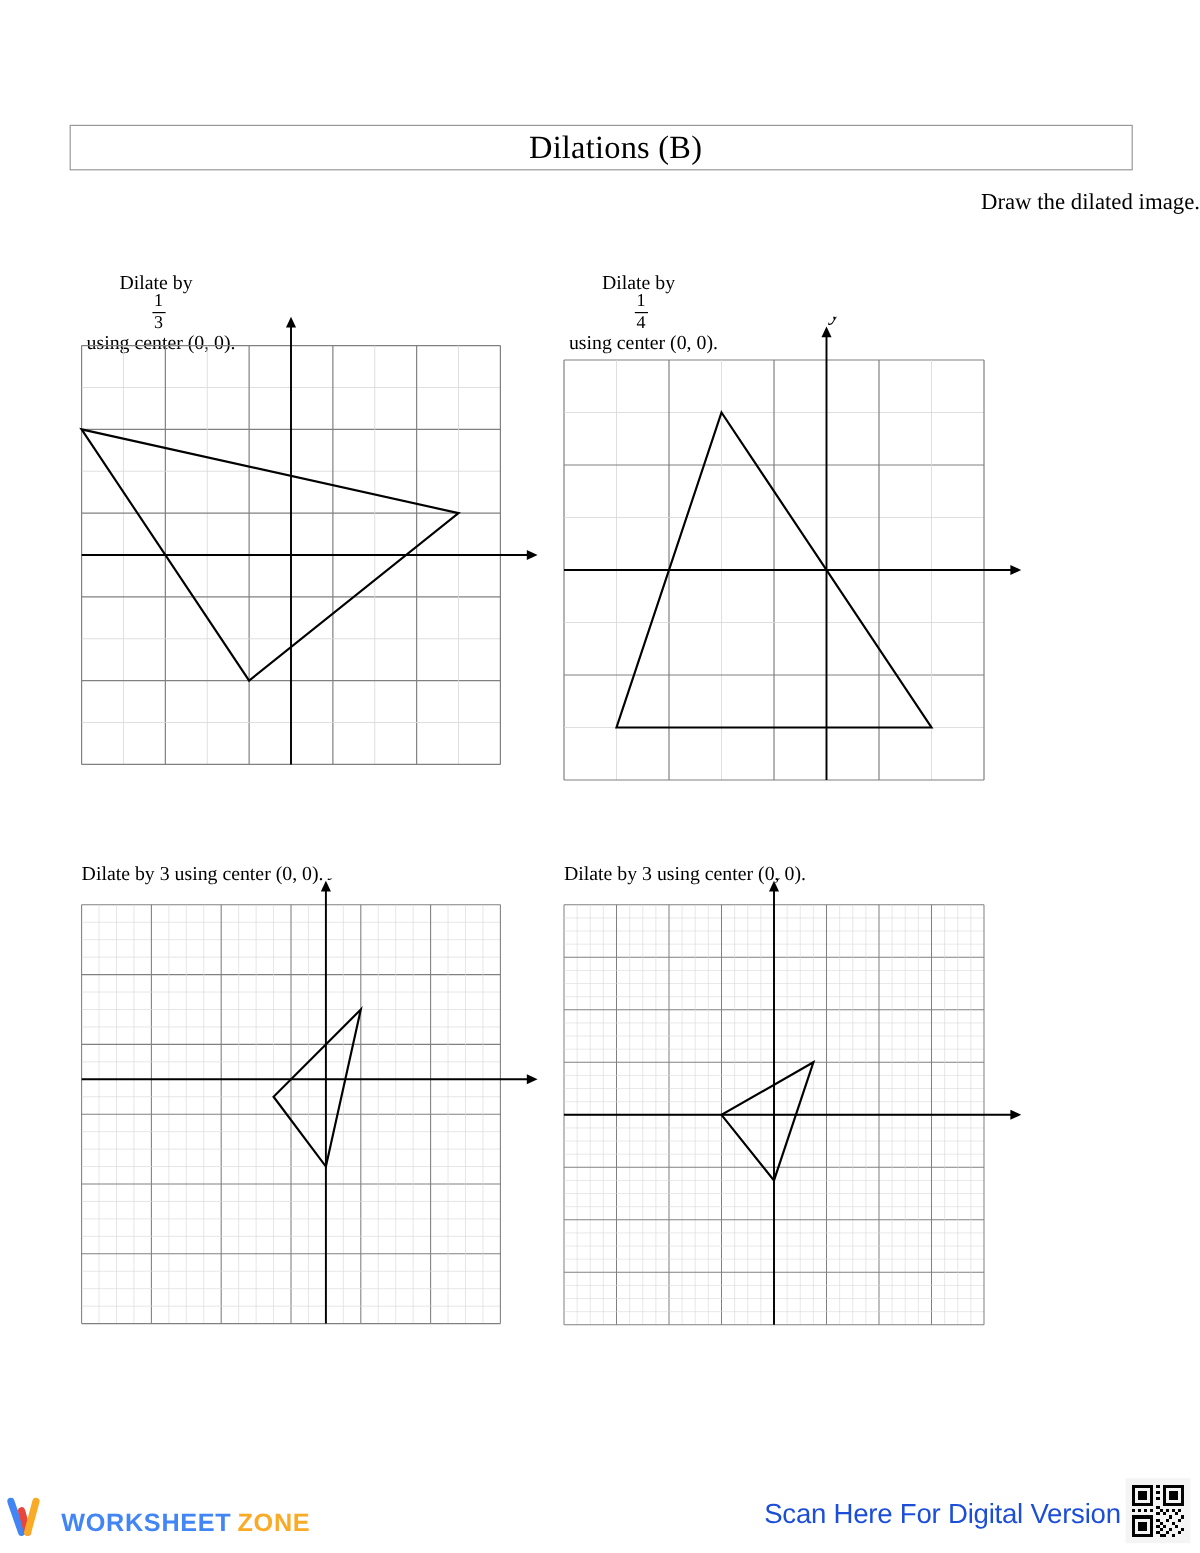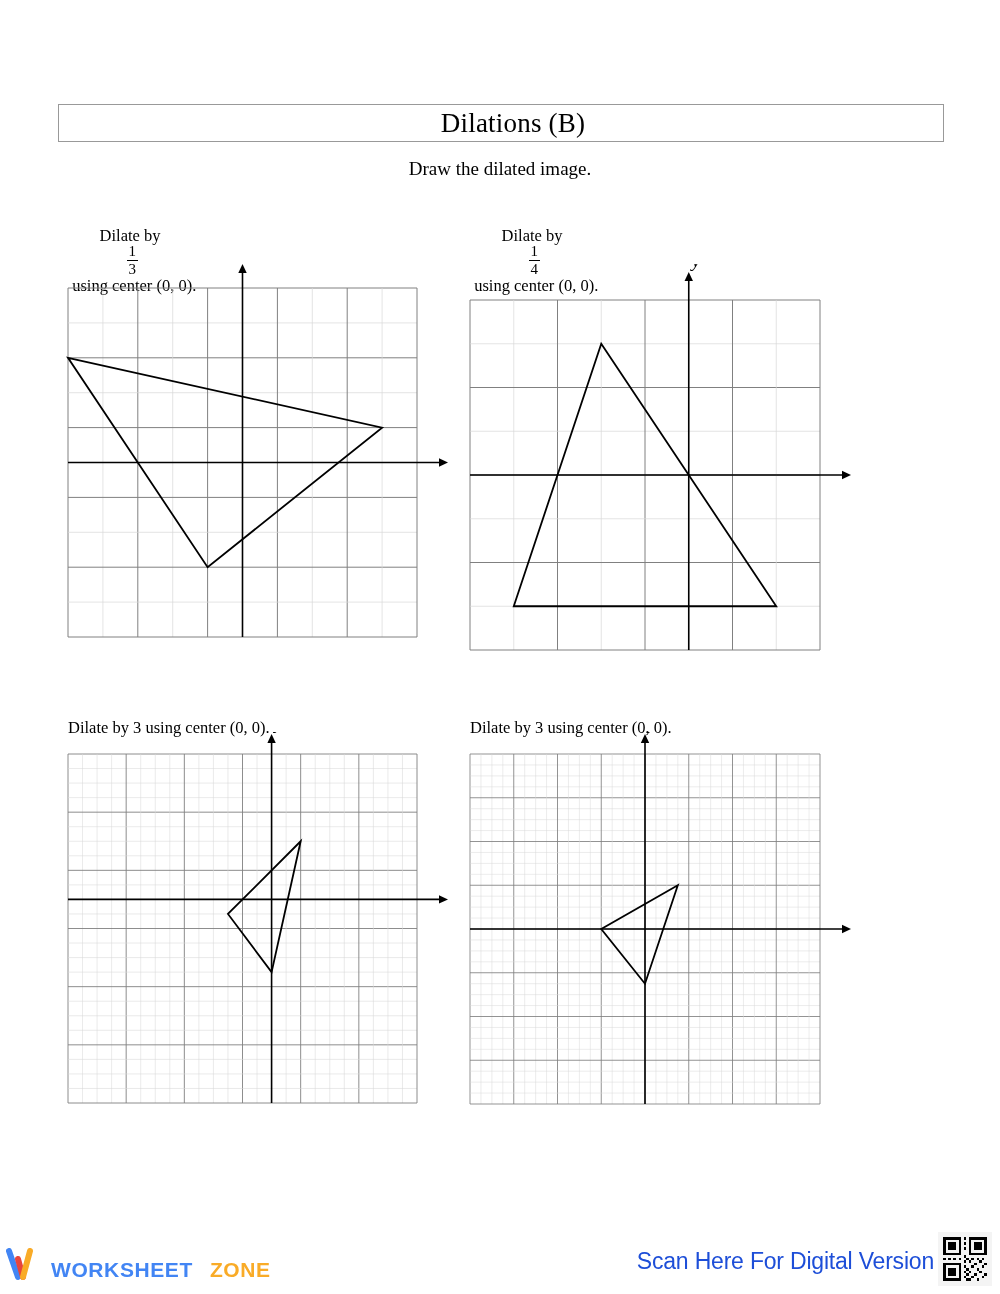--- a/index.html
+++ b/index.html
@@ -34,21 +34,21 @@
     font-size: 27px;
     font-family: "Liberation Serif", serif;
     letter-spacing: 0.2px;
   }
 
   .subtitle {
     position: absolute;
     left: 0;
     top: 158px;
     width: 1000px;
-    text-align: center;
+    text-align: right;
     font-size: 19px;
     font-family: "Liberation Serif", serif;
   }
 
   
   .prompt {
     position: absolute;
     font-size: 16.5px;
     font-family: "Liberation Serif", serif;
     white-space: nowrap;
@@ -97,21 +97,21 @@
     align-items: flex-end;
     gap: 5px;
   }
   .logo-word {
     font-family: "Liberation Sans", sans-serif;
     font-size: 21px;
     font-weight: bold;
     letter-spacing: 0.6px;
   }
   .logo-worksheet { color: #4285f4; }
-  .logo-zone { color: #f9ab27; margin-left: 17px; }
+  .logo-zone { color: #f9ab27; margin-left: 5px; }
 
   .footer-scan {
     position: absolute;
     right: 66px;
     top: 1248px;
     font-family: "Liberation Sans", sans-serif;
     font-size: 23px;
     color: #1d4ed8;
     letter-spacing: -0.2px;
   }

